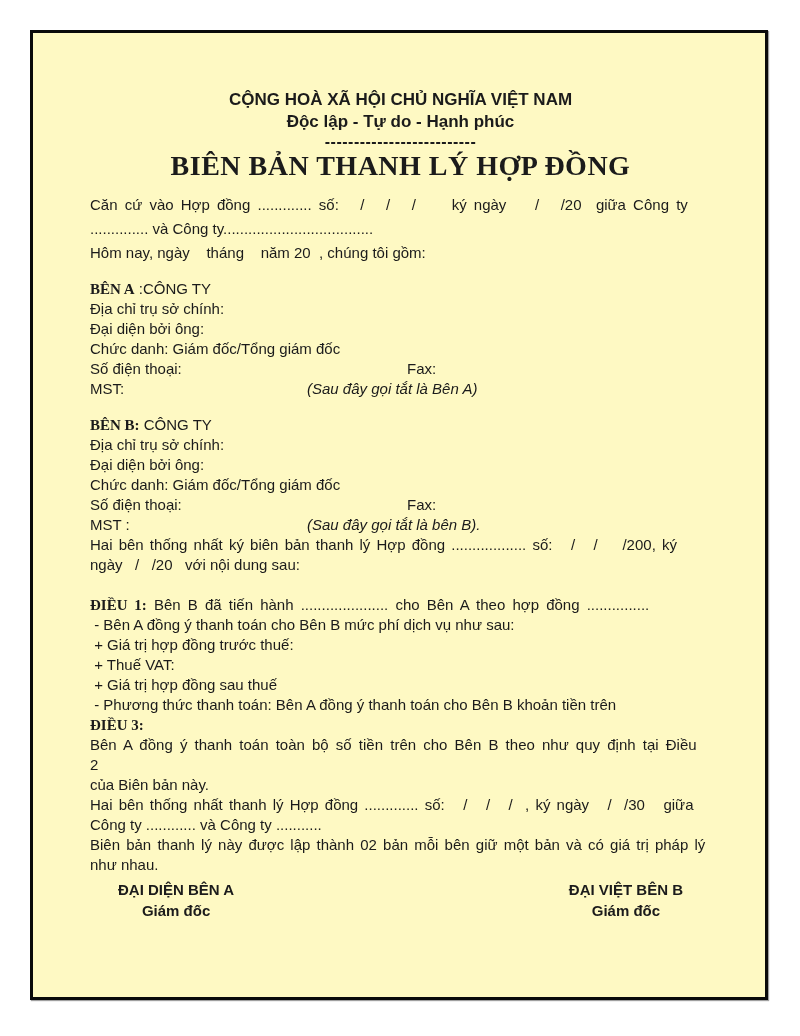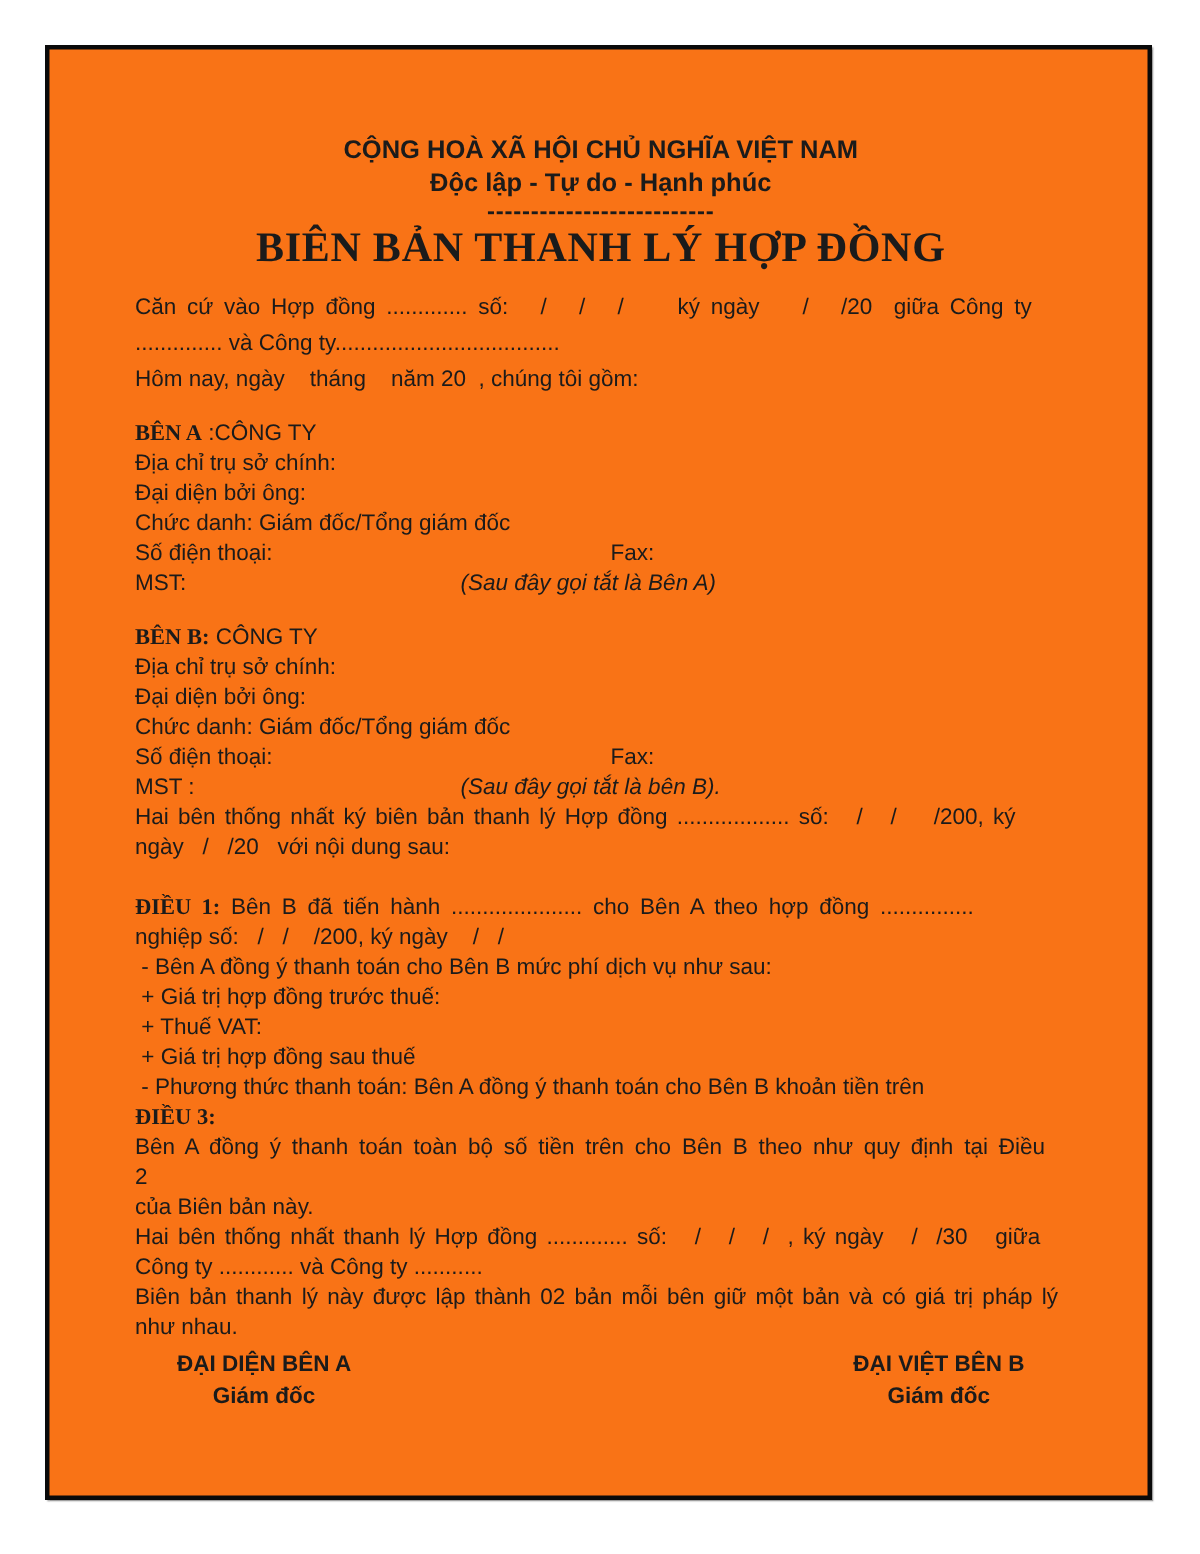--- a/index.html
+++ b/index.html
@@ -14,21 +14,21 @@
   }
   .page-border {
     position: absolute;
     left: 30px;
     top: 30px;
     width: 738px;
     height: 970px;
     box-sizing: border-box;
     border: 3px solid #0a0a0a;
     box-shadow: 1px 1px 1px rgba(120,120,120,0.7);
-    background: #f97316;
+    background: #fef9c3;
   }
   .content {
     box-sizing: border-box;
     width: 100%;
     height: 100%;
     padding: 56px 54px 0 57px;
   }
   .hdr-line {
     text-align: center;
     font-weight: bold;
@@ -99,21 +99,20 @@
         <div class="doc-line"><span class="tab" style="width: 217px;">MST:</span><span class="i">(Sau đây gọi tắt là Bên A)</span></div>
         <div class="doc-line" style="margin-top: 16px;"><span class="b">BÊN B:</span><span> CÔNG TY</span></div>
         <div class="doc-line"><span>Địa chỉ trụ sở chính:</span></div>
         <div class="doc-line"><span>Đại diện bởi ông:</span></div>
         <div class="doc-line"><span>Chức danh: Giám đốc/Tổng giám đốc</span></div>
         <div class="doc-line"><span class="tab" style="width: 317px;">Số điện thoại:</span><span>Fax:</span></div>
         <div class="doc-line"><span class="tab" style="width: 217px;">MST :</span><span class="i">(Sau đây gọi tắt là bên B).</span></div>
         <div class="doc-line" style="word-spacing: 2px;"><span>Hai bên thống nhất ký biên bản thanh lý Hợp đồng .................. số:   /   /    /200, ký</span></div>
         <div class="doc-line"><span>ngày   /   /20   với nội dung sau:</span></div>
         <div class="doc-line" style="margin-top: 20px; word-spacing: 3px;"><span class="b">ĐIỀU 1:</span><span> Bên B đã tiến hành ..................... cho Bên A theo hợp đồng ...............</span></div>
-        <div class="doc-line"><span>nghiệp số:   /   /    /200, ký ngày    /   /</span></div>
         <div class="doc-line"><span> - Bên A đồng ý thanh toán cho Bên B mức phí dịch vụ như sau:</span></div>
         <div class="doc-line"><span> + Giá trị hợp đồng trước thuế:</span></div>
         <div class="doc-line"><span> + Thuế VAT:</span></div>
         <div class="doc-line"><span> + Giá trị hợp đồng sau thuế</span></div>
         <div class="doc-line"><span> - Phương thức thanh toán: Bên A đồng ý thanh toán cho Bên B khoản tiền trên</span></div>
         <div class="doc-line"><span class="b">ĐIỀU 3:</span></div>
         <div class="doc-line" style="word-spacing: 3px;"><span>Bên A đồng ý thanh toán toàn bộ số tiền trên cho Bên B theo như quy định tại Điều 2</span></div>
         <div class="doc-line"><span>của Biên bản này.</span></div>
         <div class="doc-line" style="word-spacing: 2px;"><span>Hai bên thống nhất thanh lý Hợp đồng ............. số:   /   /   /  , ký ngày   /  /30   giữa</span></div>
         <div class="doc-line"><span>Công ty ............ và Công ty ...........</span></div>

